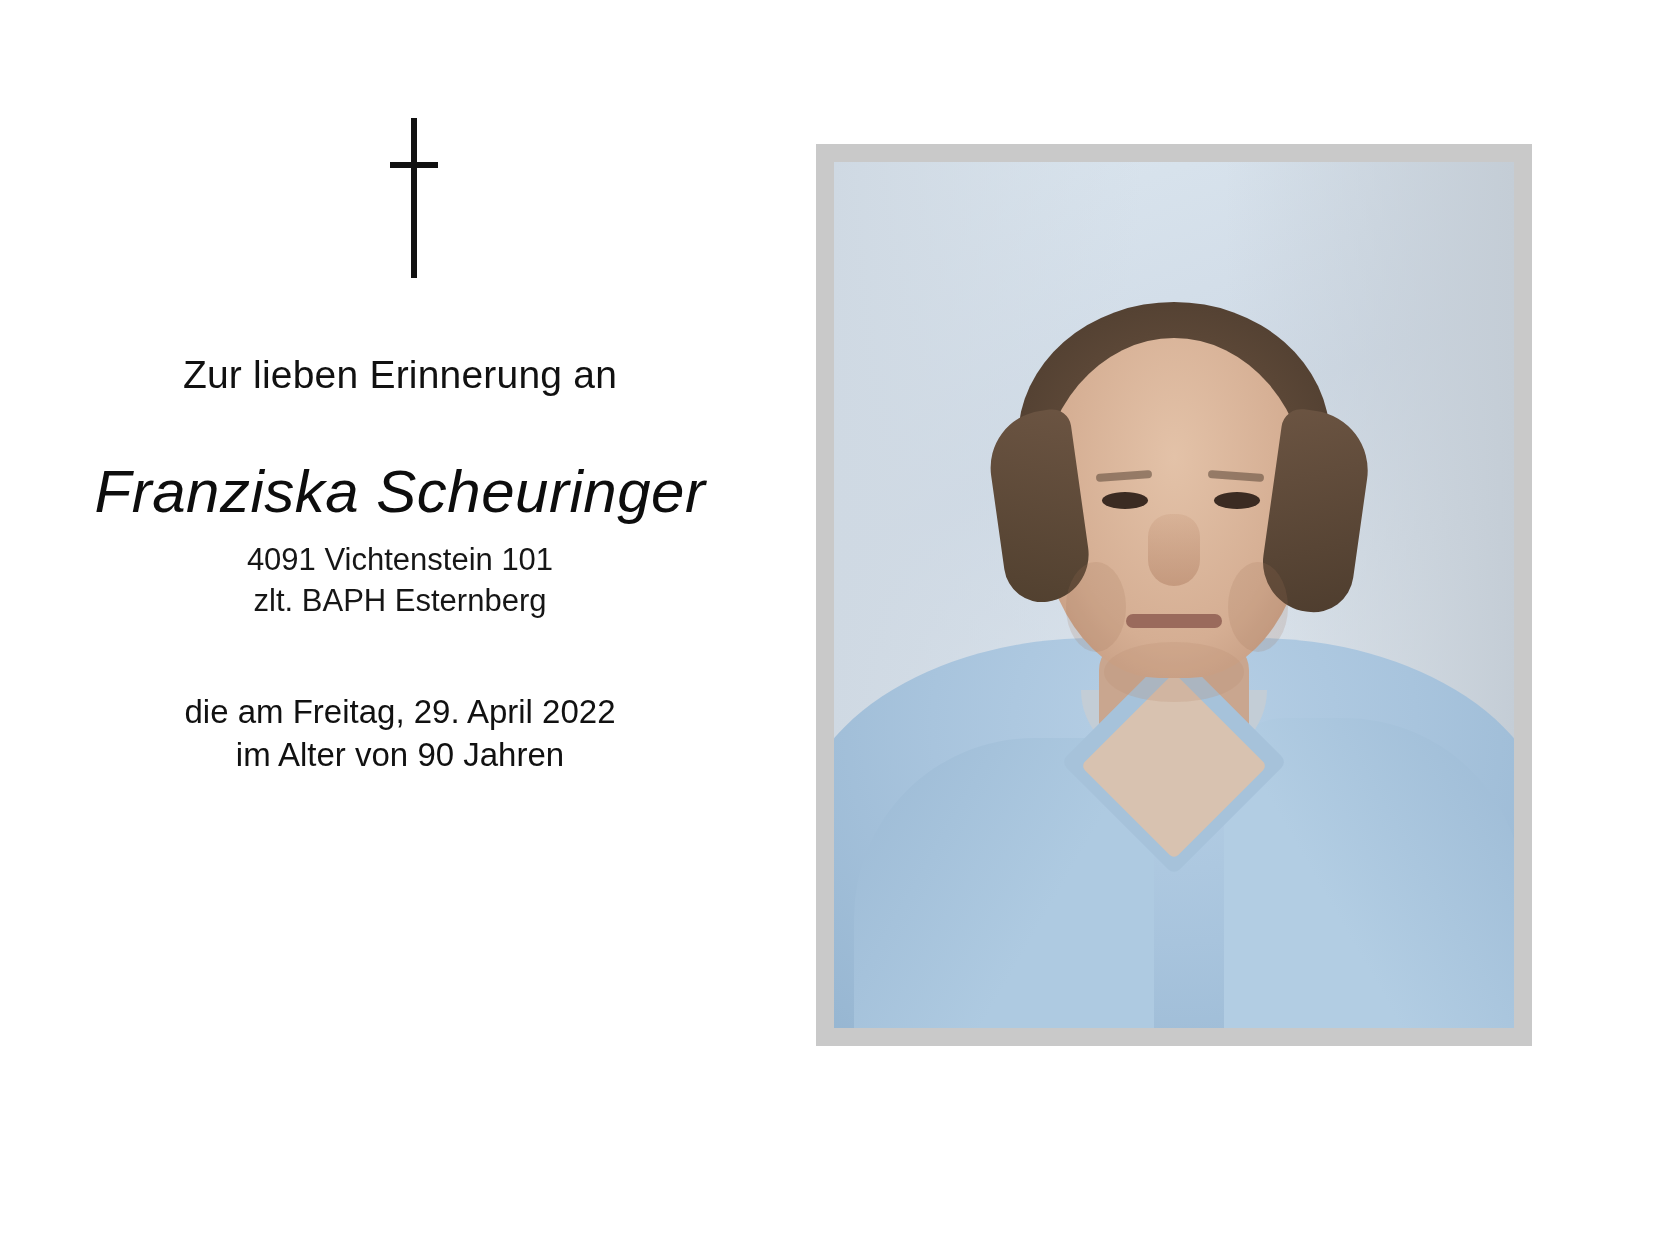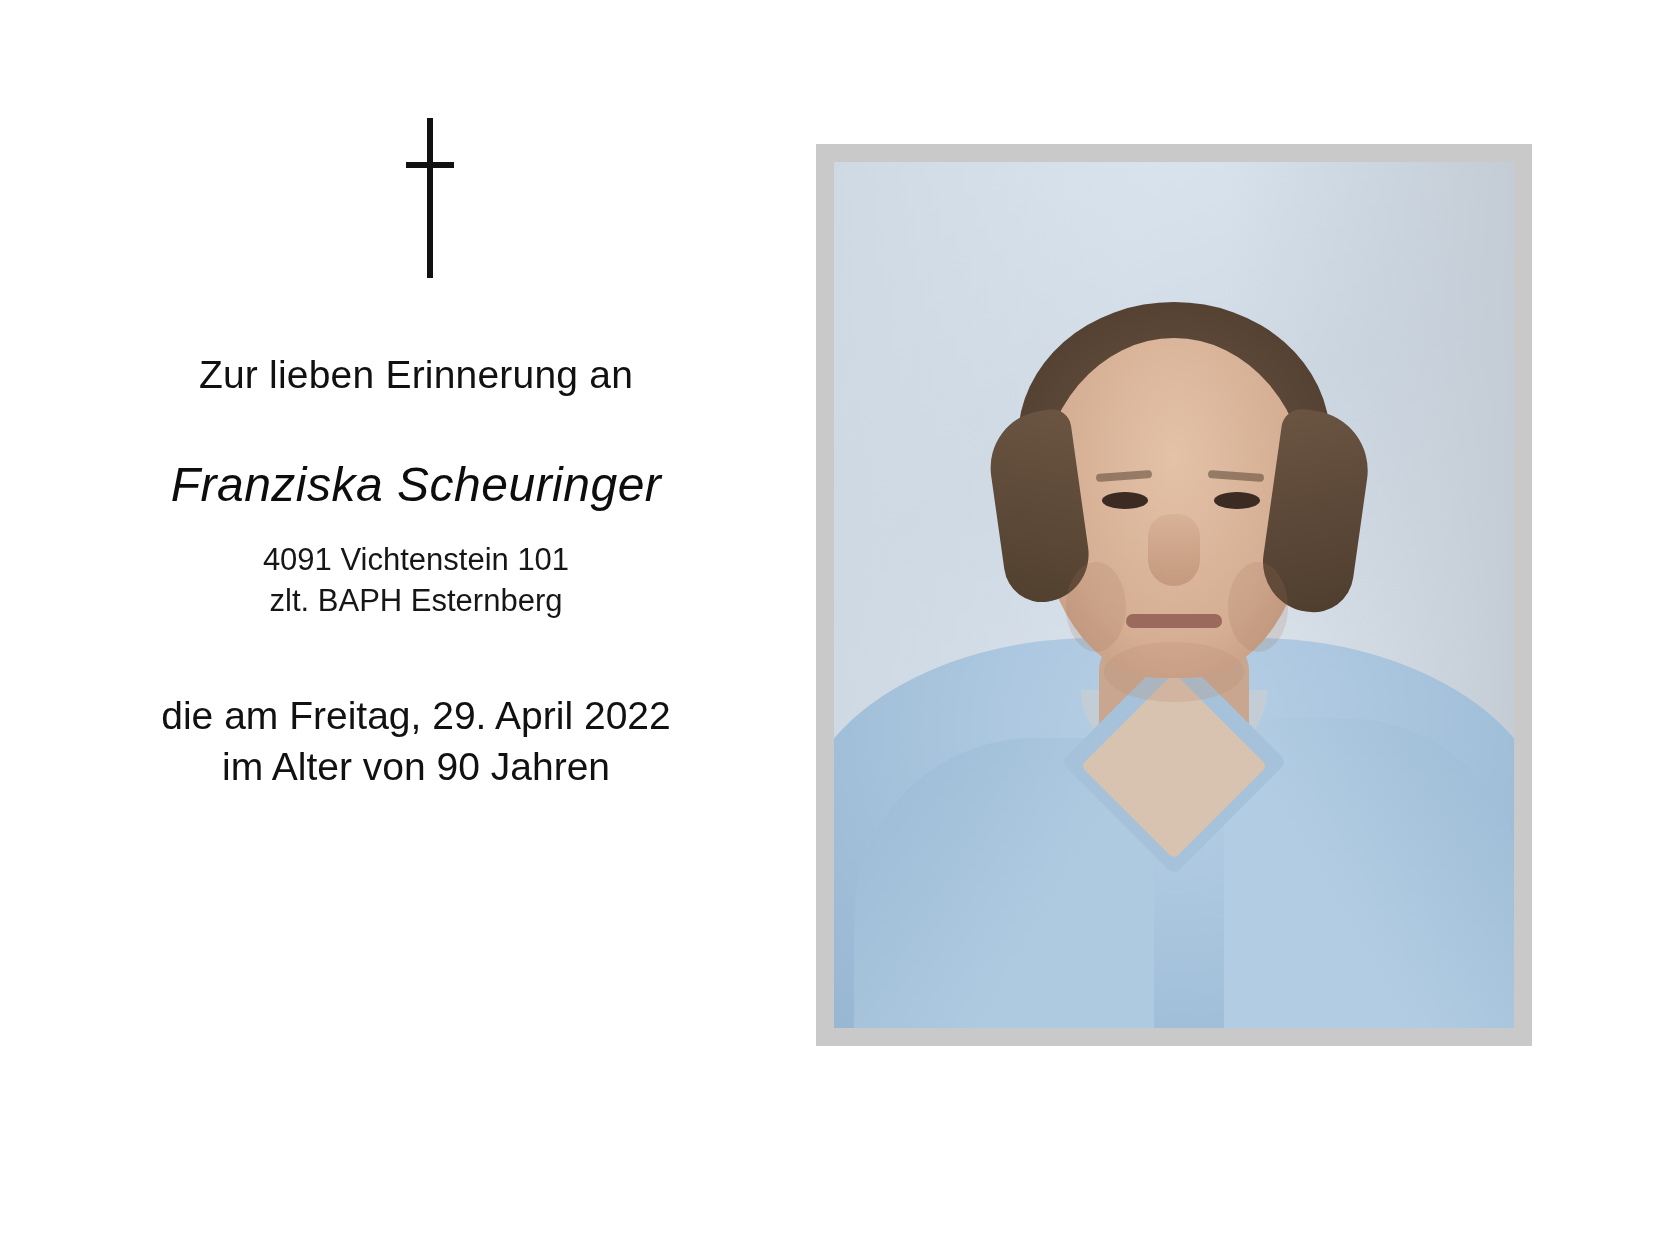--- a/index.html
+++ b/index.html
@@ -18,21 +18,21 @@
   .card {
     position: relative;
     width: 1653px;
     height: 1246px;
     background: #ffffff;
   }
 
   
   .left-col {
     position: absolute;
-    left: 16px;
+    left: 0;
     top: 0;
     width: 840px;
     height: 929px;
   }
 
   .cross {
     position: absolute;
     left: 390px;
     top: 118px;
     width: 48px;
@@ -49,41 +49,41 @@
 
   .line-intro {
     font-size: 39px;
     line-height: 1.2;
     letter-spacing: 0.2px;
     color: #111;
   }
 
   .name {
     margin-top: 58px;
-    font-size: 48px;
+    font-size: 60px;
     font-style: italic;
     letter-spacing: 0.5px;
     color: #0d0d0d;
     white-space: nowrap;
   }
 
   .addr {
-    margin-top: 28px;
+    margin-top: 14px;
     font-size: 31px;
     line-height: 1.32;
     color: #161616;
   }
 
   .death-block {
     position: absolute;
     left: 0;
     top: 690px;
     width: 800px;
     text-align: center;
-    font-size: 39px;
+    font-size: 33px;
     line-height: 1.31;
     color: #111;
   }
   .death-block div { white-space: nowrap; }
 
   .footer {
     position: absolute;
     left: 0;
     top: 1108px;
     width: 820px;

